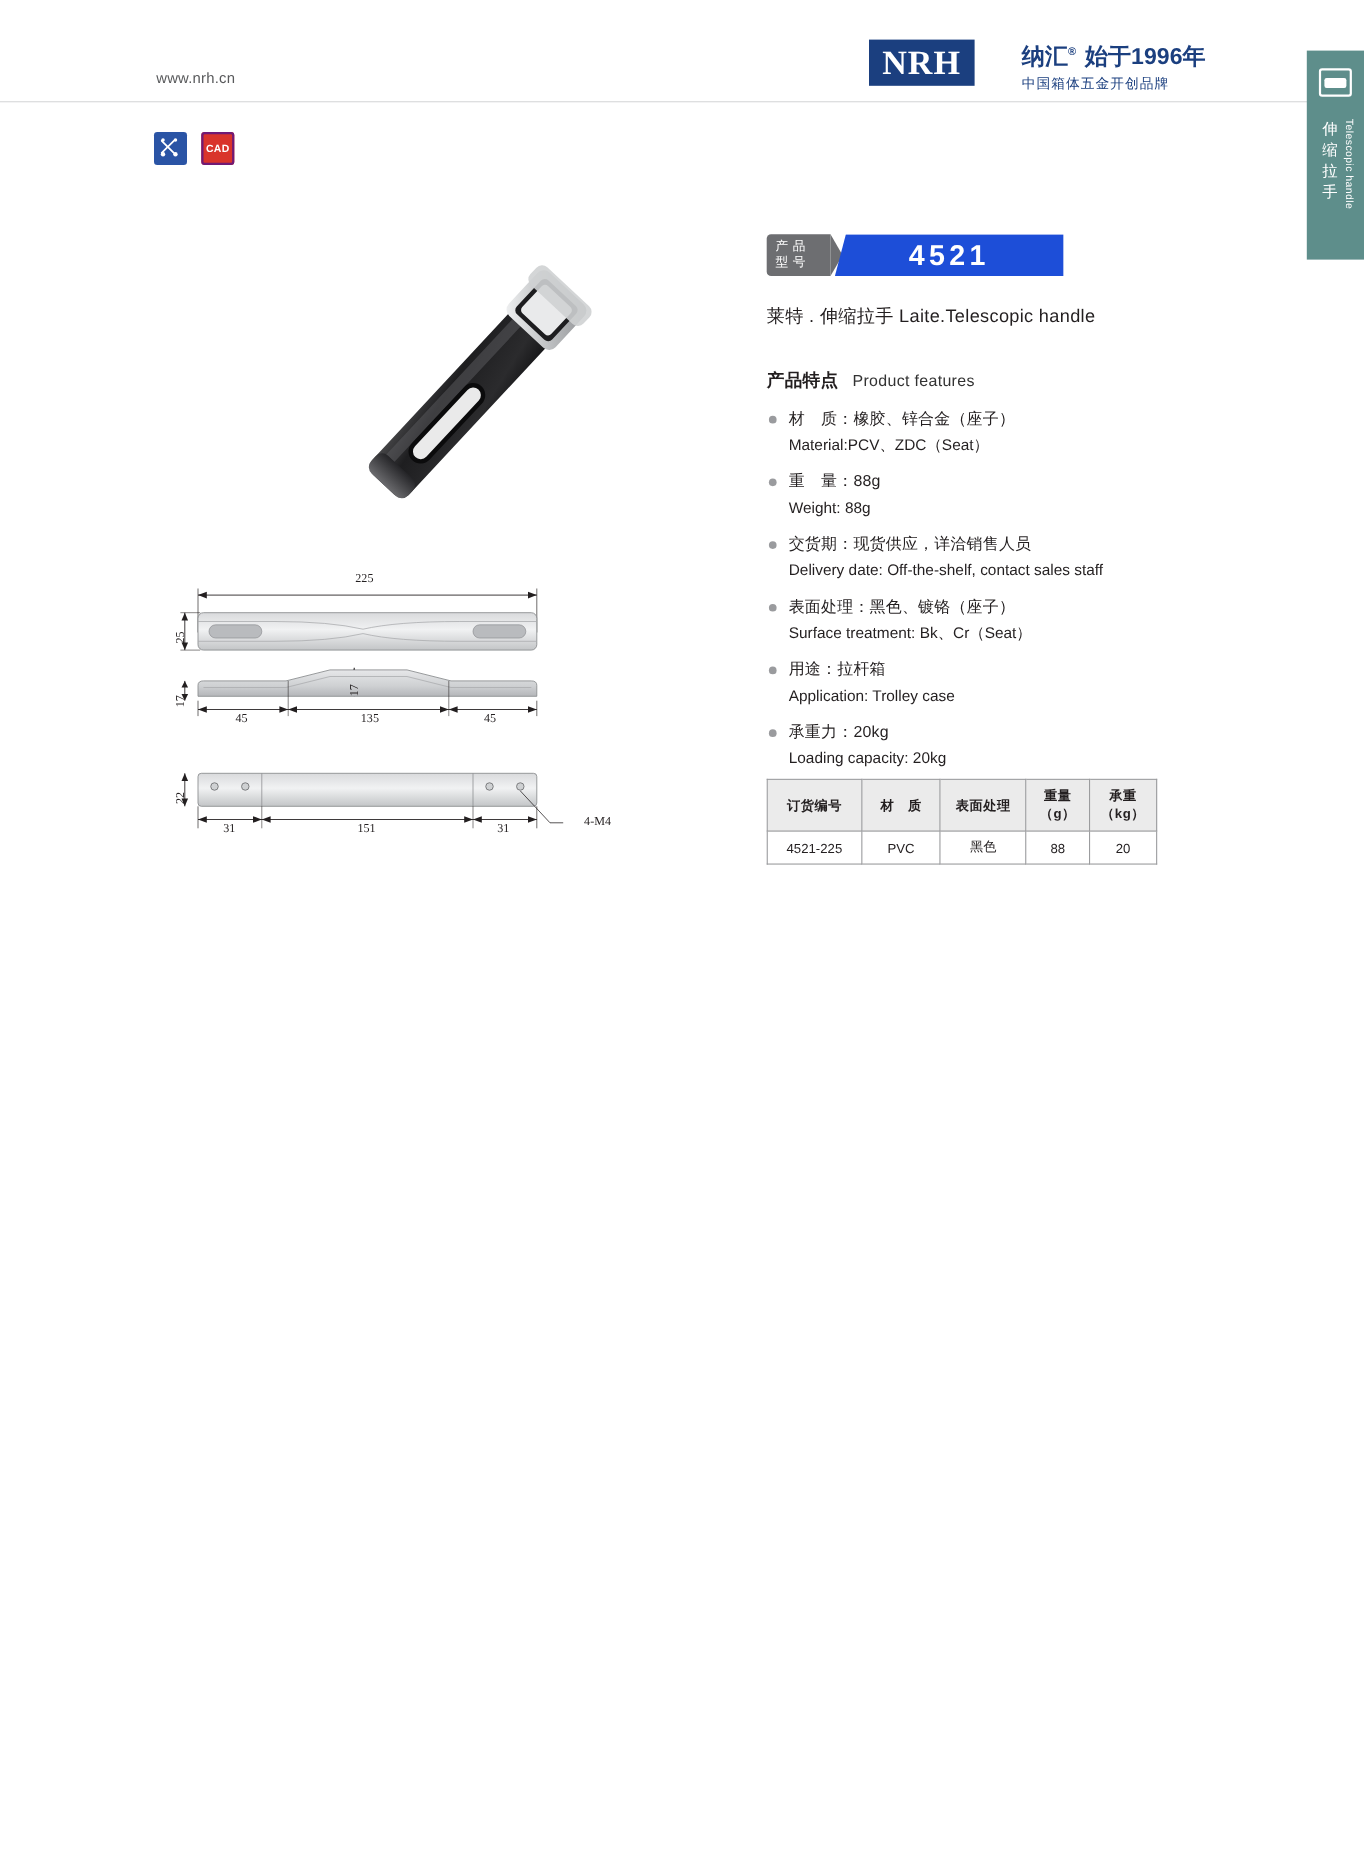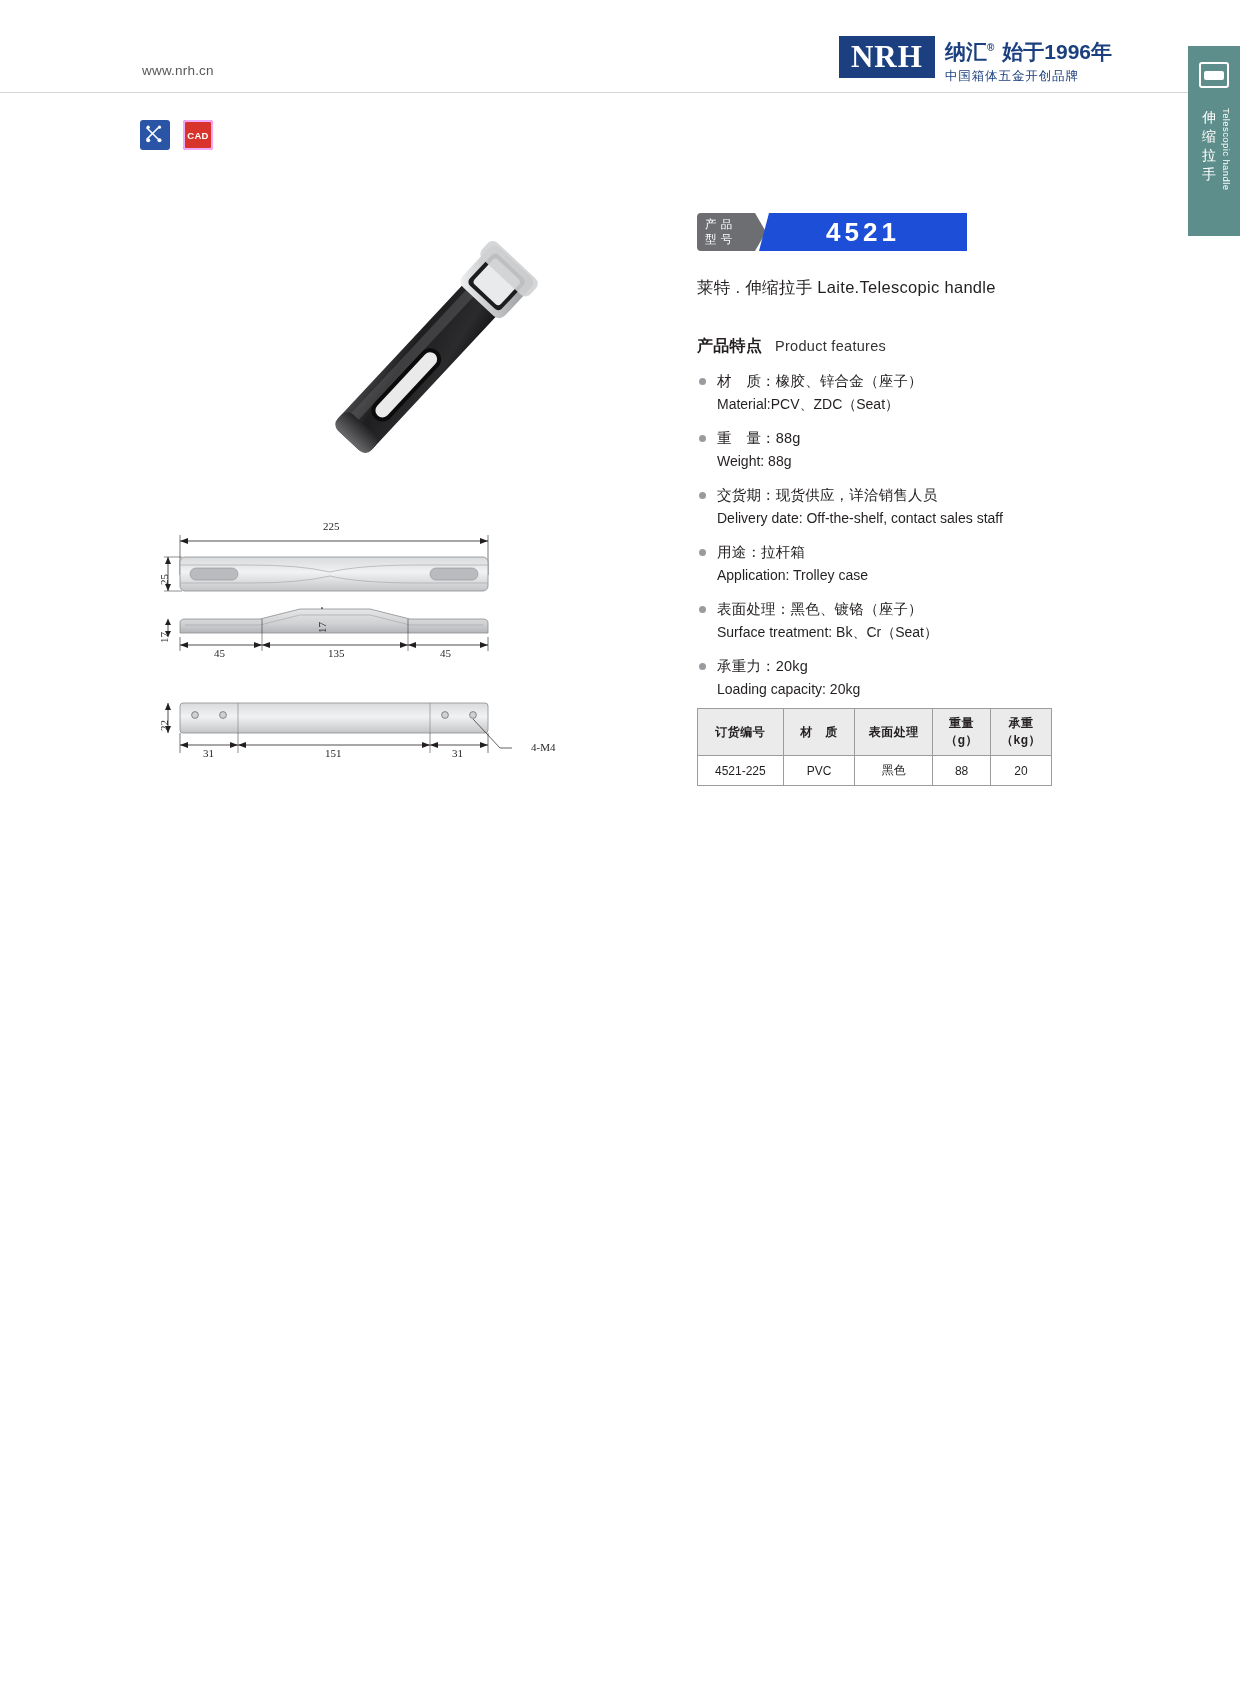--- a/index.html
+++ b/index.html
@@ -24,24 +24,25 @@
   .site-url {
     position: absolute;
     left: 142px;
     top: 63px;
     font-size: 13.5px;
     color: #58595b;
     letter-spacing: .2px;
   }
   .logo-wrap {
     position: absolute;
-    right: 128px;
+    right: 144px;
     top: 36px;
     display: flex;
     align-items: flex-start;
+    gap: 33px;
   }
   .logo-mark {
     width: 96px;
     height: 42px;
     background: #1b3f7f;
     color: #ffffff;
     font-size: 31px;
     font-weight: bold;
     letter-spacing: 1px;
     text-align: center;
@@ -135,21 +136,21 @@
   .icon-btn .cad-text {
     position: absolute;
     inset: 0;
     display: flex;
     align-items: center;
     justify-content: center;
     color: #ffffff;
     font-size: 9.5px;
     font-weight: bold;
     letter-spacing: .3px;
-    border: 2px solid #f0abfc;
+    border: 2px solid #701a75;
     border-radius: 3px;
   }
   .icon-btn svg { position: absolute; left: 5px; top: 5px; }
 
   
   .photo {
     position: absolute;
     left: 250px;
     top: 205px;
     width: 360px;
@@ -496,26 +497,26 @@
     </li>
     <li class="feat-item">
       <div class="feat-cn">重　量：88g</div>
       <div class="feat-en">Weight: 88g</div>
     </li>
     <li class="feat-item">
       <div class="feat-cn">交货期：现货供应，详洽销售人员</div>
       <div class="feat-en">Delivery date: Off-the-shelf, contact sales staff</div>
     </li>
     <li class="feat-item">
+      <div class="feat-cn">表面处理：黑色、镀铬（座子）</div>
+      <div class="feat-en">Surface treatment: Bk、Cr（Seat）</div>
+    </li>
+    <li class="feat-item">
       <div class="feat-cn">用途：拉杆箱</div>
       <div class="feat-en">Application: Trolley case</div>
-    </li>
-    <li class="feat-item">
-      <div class="feat-cn">表面处理：黑色、镀铬（座子）</div>
-      <div class="feat-en">Surface treatment: Bk、Cr（Seat）</div>
     </li>
     <li class="feat-item">
       <div class="feat-cn">承重力：20kg</div>
       <div class="feat-en">Loading capacity: 20kg</div>
     </li>
   </ul>
 </div>
 
 <table class="spec-table">
   <thead>

